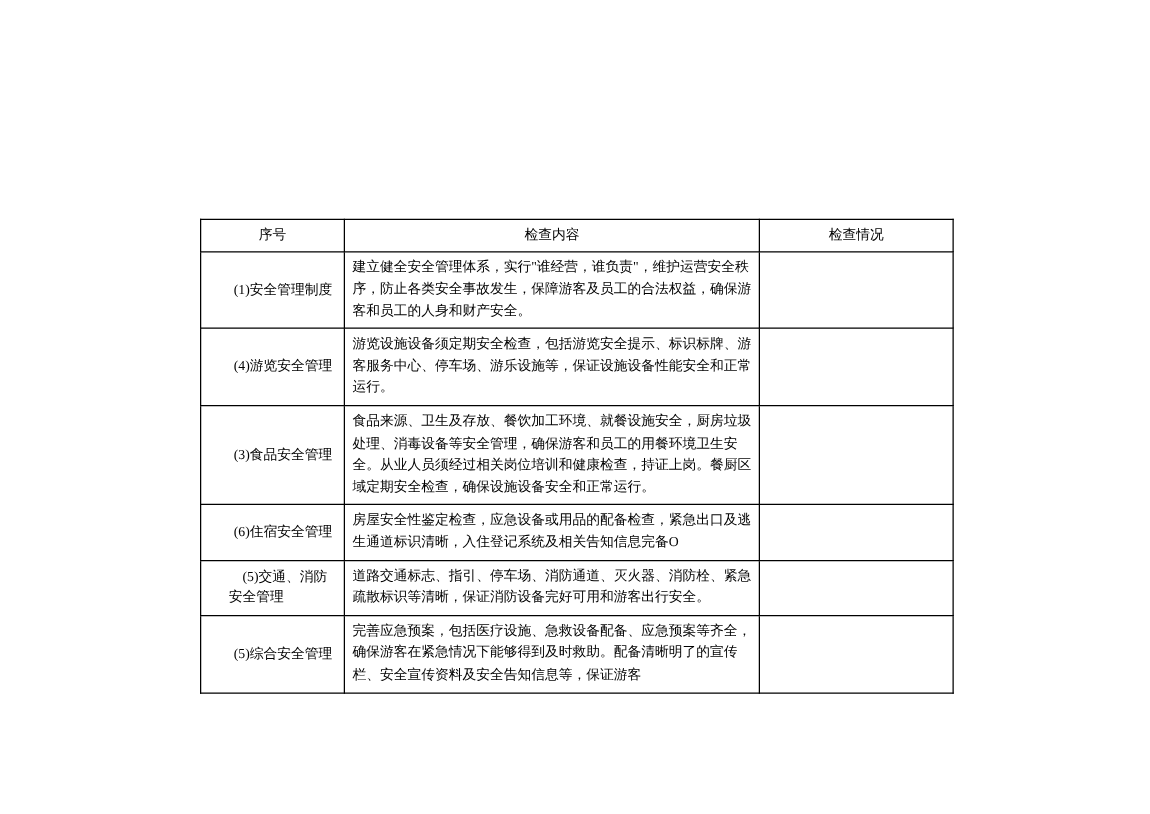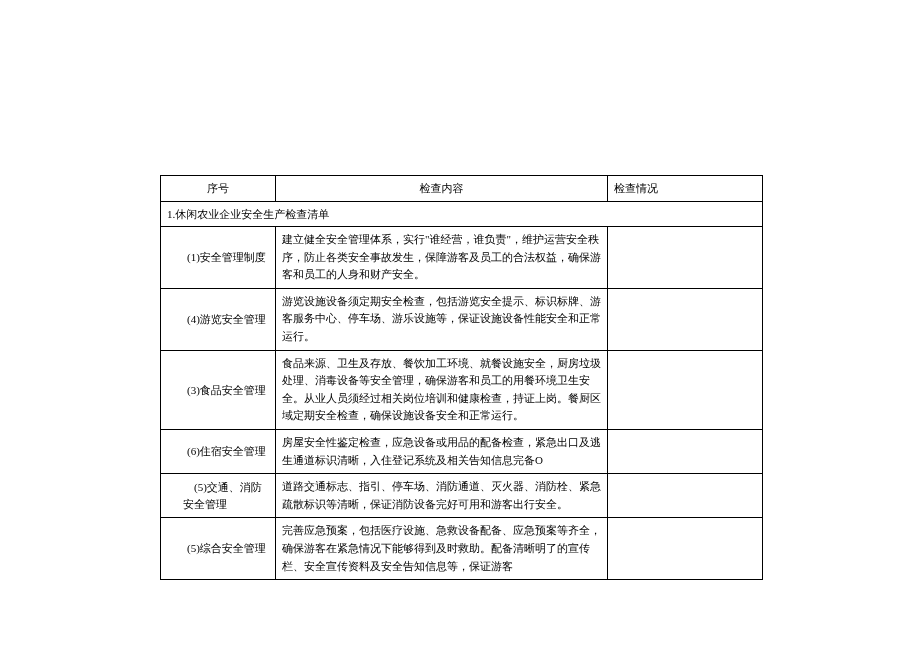--- a/index.html
+++ b/index.html
@@ -36,21 +36,21 @@
     .col1 {
       width: 115px;
       text-align: center;
     }
     .col2 {
       width: 332px;
       text-align: center;
     }
     .col3 {
       width: 155px;
-      text-align: left;
+      text-align: center;
     }
     .section-header {
       text-align: left;
       padding-left: 6px;
     }
     .content-cell {
       text-align: left;
       line-height: 1.6;
     }
     .label-cell {
@@ -65,23 +65,20 @@
 </head>
 <body>
 
 <div class="table-wrapper">
   <table>
     <tbody>
         <tr>
       <td class="col1">序号</td>
       <td class="col2">检查内容</td>
       <td class="col3">检查情况</td>
-    </tr>
-    <tr>
-      <td colspan="3" class="section-header">1.休闲农业企业安全生产检查清单</td>
     </tr>
     <tr>
       <td class="col1 label-cell">(1)安全管理制度</td>
       <td class="col2 content-cell">建立健全安全管理体系，实行"谁经营，谁负责"，维护运营安全秩序，防止各类安全事故发生，保障游客及员工的合法权益，确保游客和员工的人身和财产安全。</td>
       <td class="col3"></td>
     </tr>
     <tr>
       <td class="col1 label-cell">(4)游览安全管理</td>
       <td class="col2 content-cell">游览设施设备须定期安全检查，包括游览安全提示、标识标牌、游客服务中心、停车场、游乐设施等，保证设施设备性能安全和正常运行。</td>
       <td class="col3"></td>

